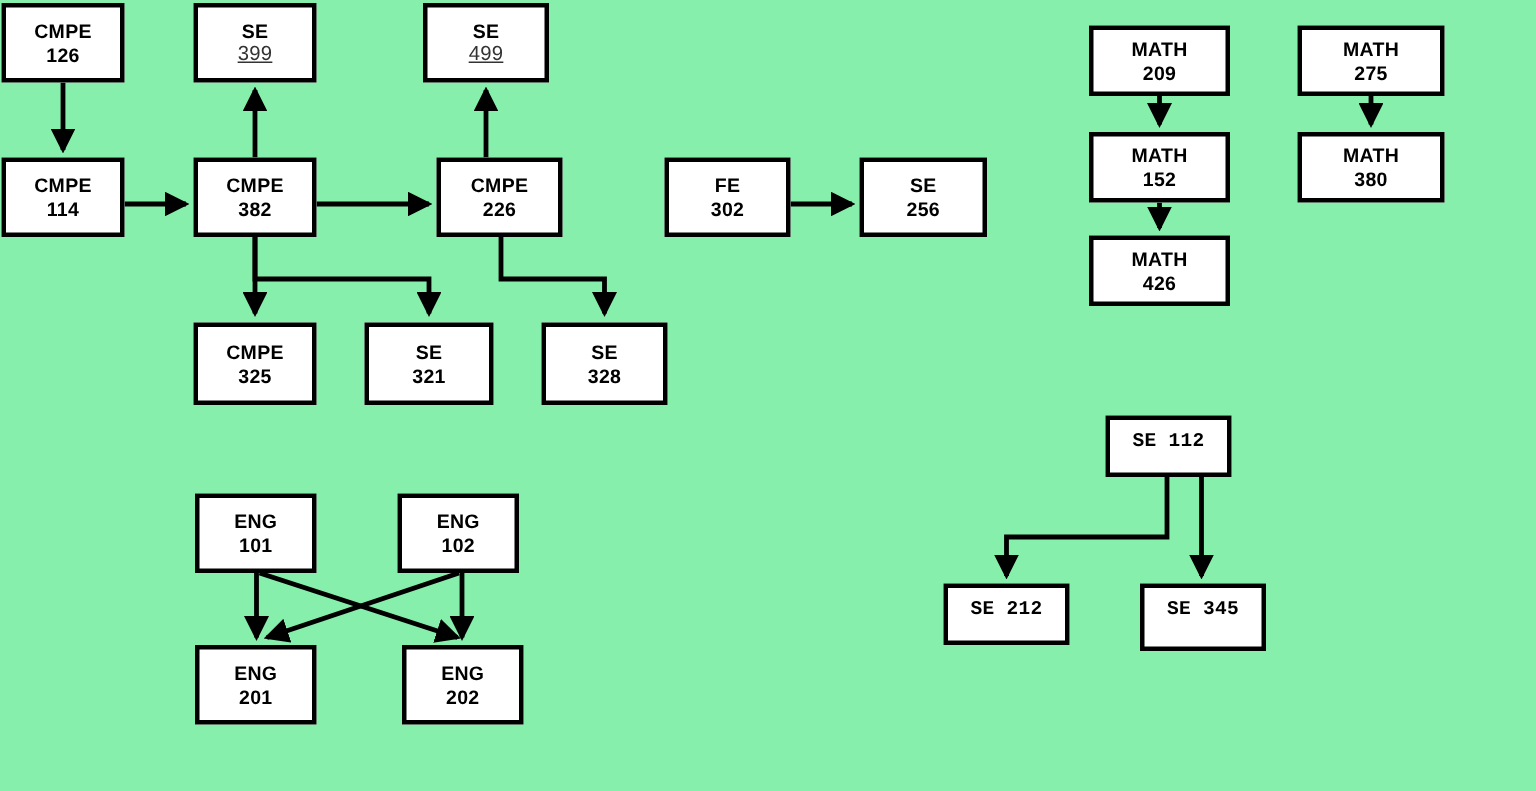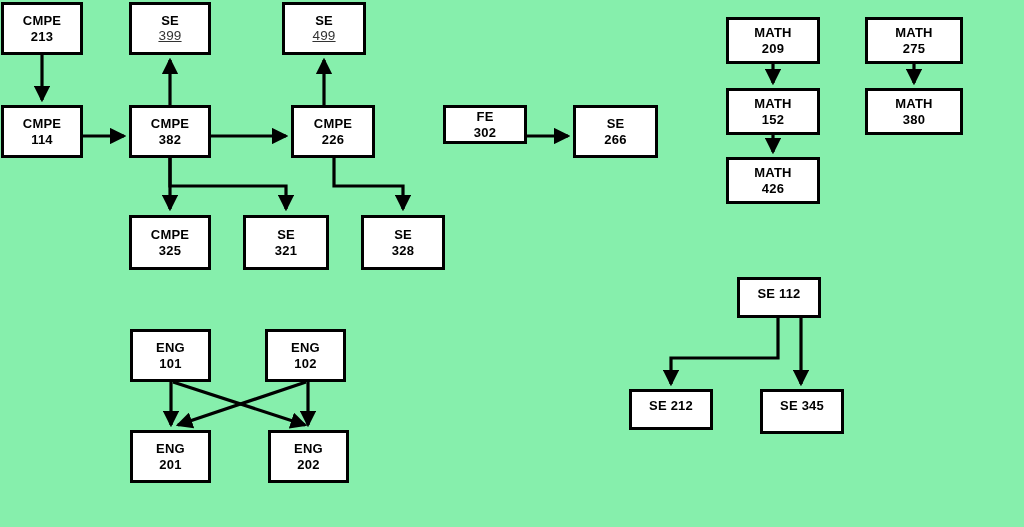--- a/index.html
+++ b/index.html
@@ -20,21 +20,21 @@
     align-items:center;
     justify-content:center;
     line-height:1.18;
     color:#000;
     z-index:2;
   }
   .node .l1{font-weight:bold;font-size:13px;letter-spacing:.2px;}
   .node .l2{font-weight:bold;font-size:13px;letter-spacing:.2px;}
   .node.light .l2{font-weight:normal;color:#333;font-size:13.5px;text-decoration:underline;}
   .node.single{justify-content:flex-start;padding-top:6px;}
-  .node.single .l1{font-size:13px;font-weight:bold;}
+  .node.single .l1{font-size:13px;font-weight:bold;font-family:Liberation Mono, monospace;}
 </style>
 </head>
 <body>
 
 <div id="canvas">
 
   <svg id="wires" viewBox="0 0 1024 527" xmlns="http://www.w3.org/2000/svg">
     <defs>
       <marker id="arrow" viewBox="0 0 10 10" refX="8.6" refY="5" markerWidth="5.2" markerHeight="5.2" orient="auto-start-reverse">
         <path d="M 0 0 L 10 5 L 0 10 z" fill="#000000"></path>
@@ -58,21 +58,21 @@
         <polyline points="171,382 171,425" marker-end="url(#arrow)"></polyline>
         <polyline points="173,382 305,425" marker-end="url(#arrow)"></polyline>
         <polyline points="306,382 178,425" marker-end="url(#arrow)"></polyline>
         <polyline points="308,382 308,425" marker-end="url(#arrow)"></polyline>
       </g>
   </svg>
 
   <div id="node-layer">
       <div class="node" style="left: 1px; top: 2px; width: 82px; height: 53px;">
         <span class="l1">CMPE</span>
-        <span class="l2">213</span>
+        <span class="l2">126</span>
       </div>
       <div class="node" style="left: 1px; top: 105px; width: 82px; height: 53px;">
         <span class="l1">CMPE</span>
         <span class="l2">114</span>
       </div>
       <div class="node light" style="left: 129px; top: 2px; width: 82px; height: 53px;">
         <span class="l1">SE</span>
         <span class="l2">399</span>
       </div>
       <div class="node" style="left: 129px; top: 105px; width: 82px; height: 53px;">
@@ -92,27 +92,27 @@
         <span class="l2">325</span>
       </div>
       <div class="node" style="left: 243px; top: 215px; width: 86px; height: 55px;">
         <span class="l1">SE</span>
         <span class="l2">321</span>
       </div>
       <div class="node" style="left: 361px; top: 215px; width: 84px; height: 55px;">
         <span class="l1">SE</span>
         <span class="l2">328</span>
       </div>
-      <div class="node" style="left: 443px; top: 105px; width: 84px; height: 39px;">
+      <div class="node" style="left: 443px; top: 105px; width: 84px; height: 53px;">
         <span class="l1">FE</span>
         <span class="l2">302</span>
       </div>
       <div class="node" style="left: 573px; top: 105px; width: 85px; height: 53px;">
         <span class="l1">SE</span>
-        <span class="l2">266</span>
+        <span class="l2">256</span>
       </div>
       <div class="node" style="left: 726px; top: 17px; width: 94px; height: 47px;">
         <span class="l1">MATH</span>
         <span class="l2">209</span>
       </div>
       <div class="node" style="left: 726px; top: 88px; width: 94px; height: 47px;">
         <span class="l1">MATH</span>
         <span class="l2">152</span>
       </div>
       <div class="node" style="left: 726px; top: 157px; width: 94px; height: 47px;">

